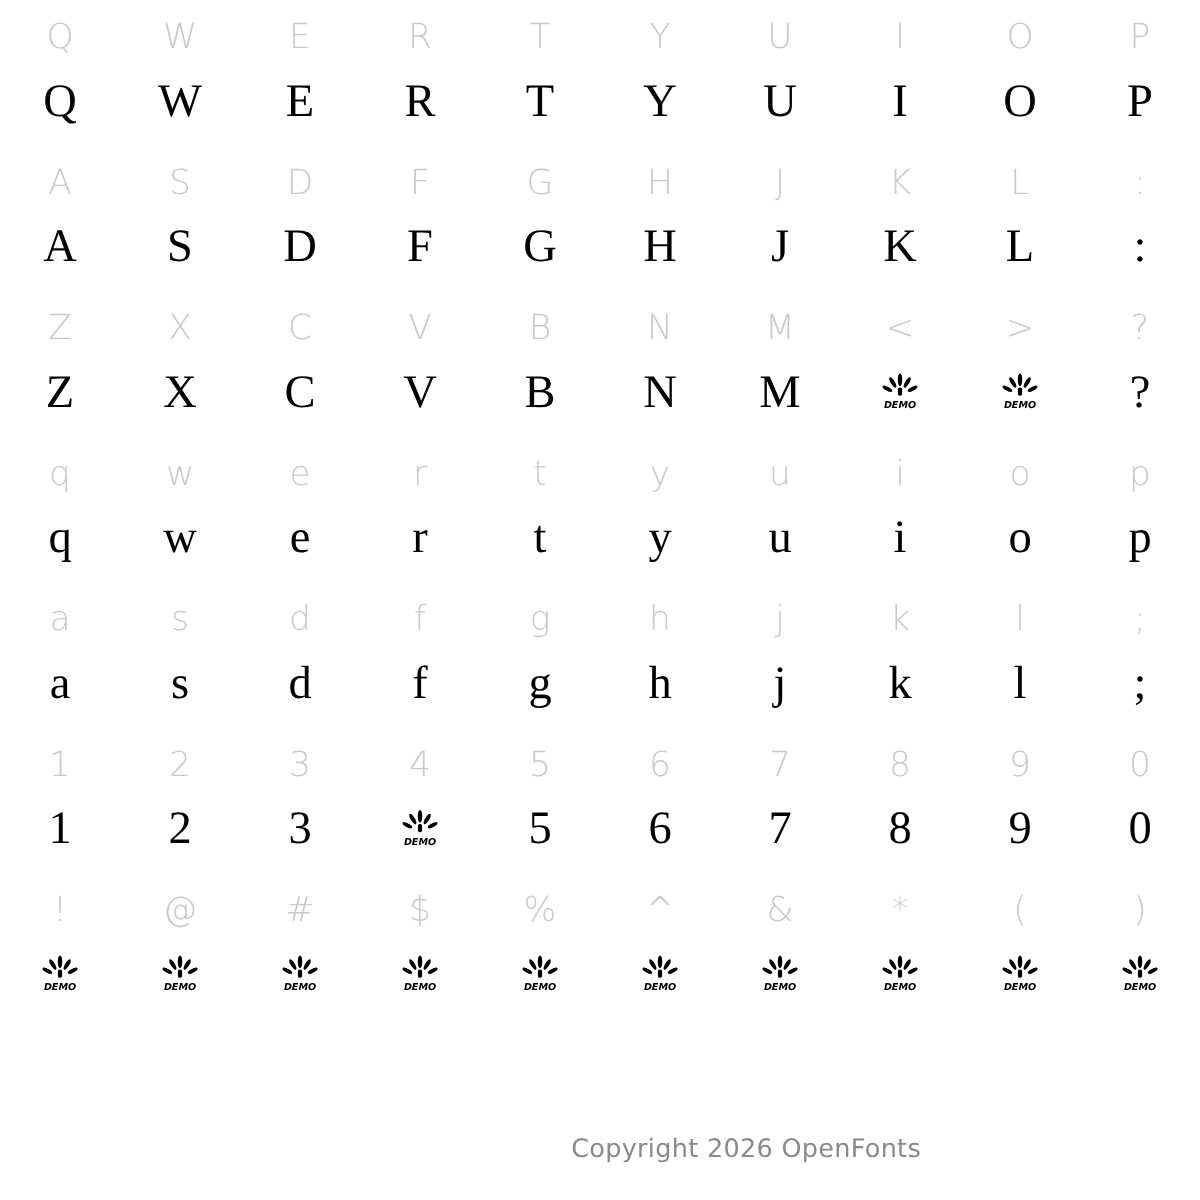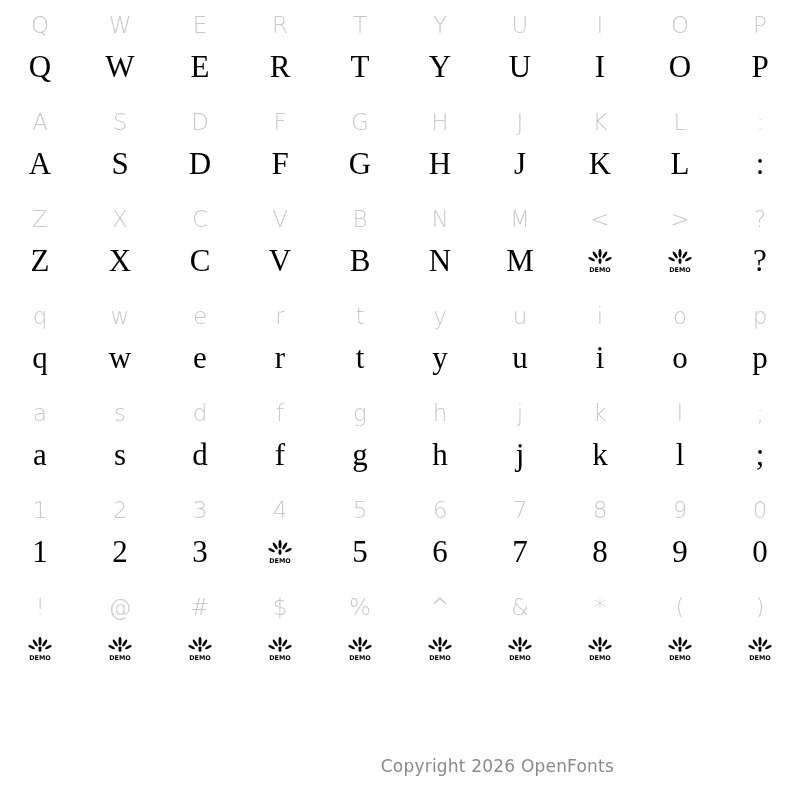--- a/index.html
+++ b/index.html
@@ -54,20 +54,21 @@
     left: 0;
     width: 80px;
     text-align: center;
     font-family: "Liberation Serif", serif;
     font-size: 31px;
     color: #000000;
     line-height: 38px;
   }
   .glyph.demo {
     font-size: 0;
+    font-style: italic;
   }
   .demo-mark {
     display: inline-block;
     width: 26px;
     height: 26px;
     position: relative;
     vertical-align: middle;
   }
   .demo-mark svg {
     display: block;

